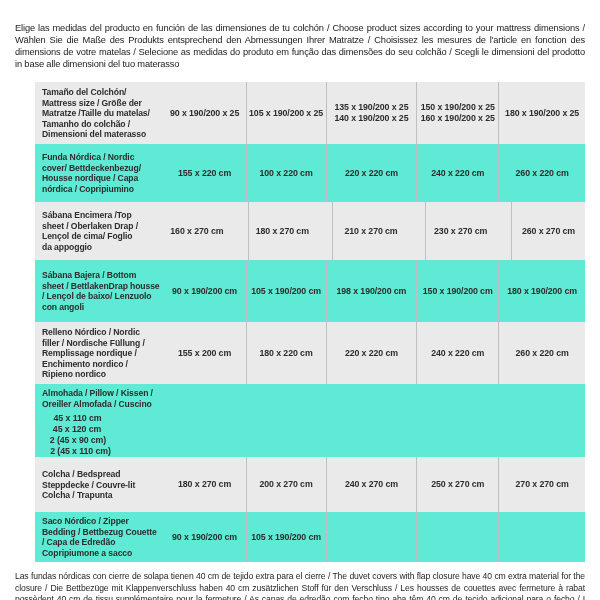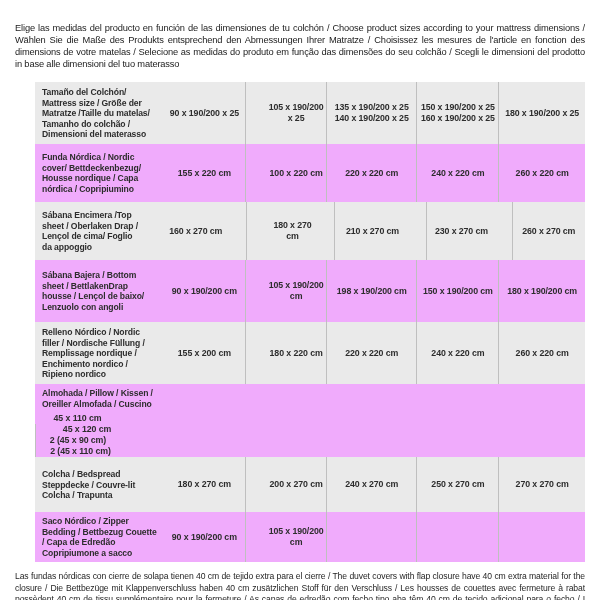--- a/index.html
+++ b/index.html
@@ -26,21 +26,21 @@
   }
   .size-table {
     margin-top: 12px;
     margin-left: 20px;
   }
   .row {
     display: flex;
     align-items: stretch;
   }
   .row.gray { background: #eaeaea; }
-  .row.white { background: #f0abfc; }
+  .row.white { background: #5eead4; }
   .cell {
     box-sizing: border-box;
     display: flex;
     align-items: center;
     justify-content: center;
     text-align: center;
     font-weight: bold;
     font-size: 8.8px;
     line-height: 11px;
     letter-spacing: -0.1px;
@@ -50,21 +50,21 @@
   .label-cell {
     justify-content: flex-start;
     text-align: left;
     padding: 4px 4px 4px 7px;
     font-size: 8.6px;
     line-height: 10.5px;
     white-space: normal;
   }
   .c0 { width: 133px; }
   .c1 { width: 85px; }
-  .c2 { width: 83px; padding-left: 20px; }
+  .c2 { width: 83px; }
   .c3 { width: 94px; }
   .c4 { width: 85px; }
   .c5 { width: 90px; }
   .sep { border-left: 1px solid #bfbfbf; }
   
   .size-table .row:nth-child(1) { min-height: 62px; }
   .size-table .row:nth-child(2) { min-height: 58px; }
   .size-table .row:nth-child(3) { min-height: 58px; gap: 16px; }
   .size-table .row:nth-child(4) { min-height: 62px; }
   .size-table .row:nth-child(5) { min-height: 62px; }

